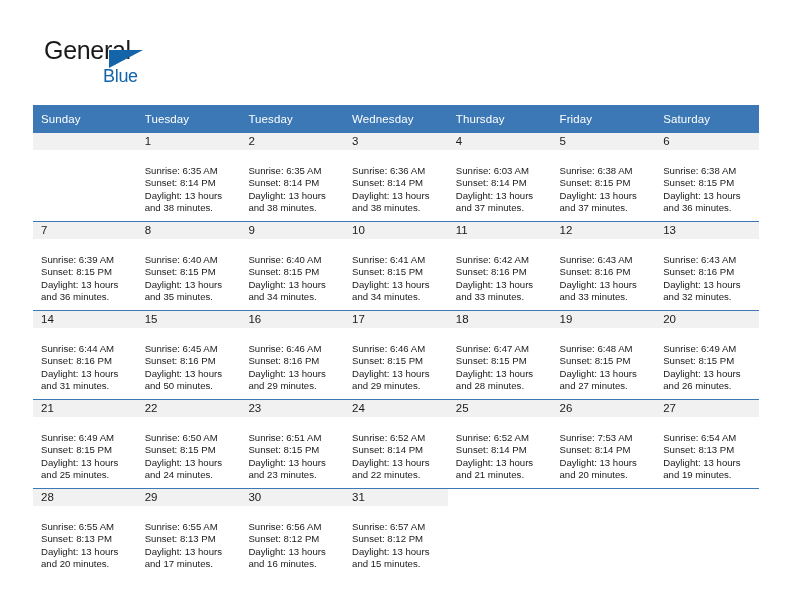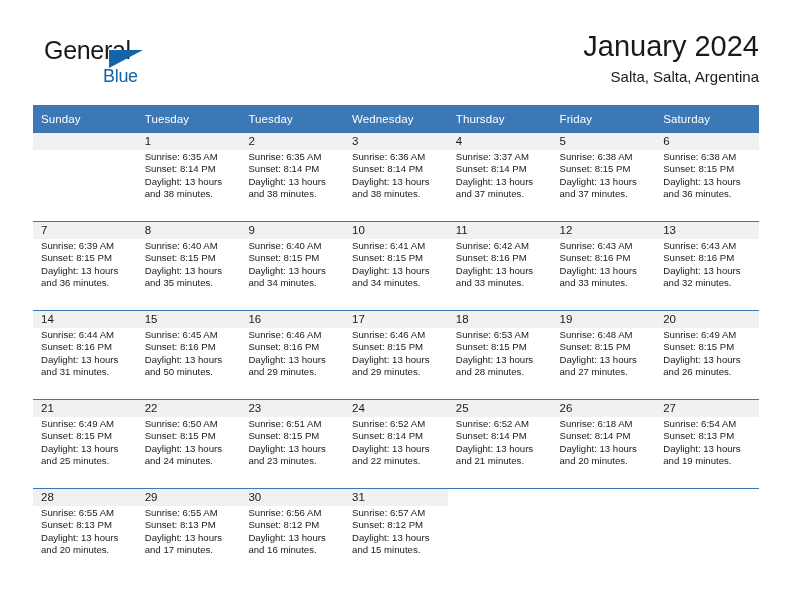--- a/index.html
+++ b/index.html
@@ -130,44 +130,40 @@
     font-size: 11.5px;
     color: #1a1a1a;
   }
   .cell.empty .daynum-band {
     background: #f1f1f1;
   }
   .cell.blank .daynum-band {
     background: #ffffff;
   }
   .lines {
-    padding: 1px 6px 0 8px;
+    padding: 15px 6px 0 8px;
     font-size: 9.6px;
     line-height: 12.4px;
     color: #1a1a1a;
   }
   .lines div { white-space: nowrap; }
 </style>
 </head>
 <body>
 
 <div class="page">
 
   <div class="header">
 
     <div class="logo">
       <span class="logo-general">General</span>
       <span class="logo-triangle"></span>
       <span class="logo-blue">Blue</span>
     </div>
 
-    <div class="title-block">
-      <div class="cal-title">January 2024</div>
-      <div class="cal-subtitle">Salta, Salta, Argentina</div>
-    </div>
 
   </div>
 
   <table class="calendar">
     <colgroup>
       <col>
         <col>
         <col>
         <col>
         <col>
@@ -222,21 +218,21 @@
                 <div>Sunset: 8:14 PM</div>
                 <div>Daylight: 13 hours</div>
                 <div>and 38 minutes.</div>
               </div>
             </div>
           </td>
           <td>
             <div class="cell">
               <div class="daynum-band">4</div>
               <div class="lines">
-                <div>Sunrise: 3:37 AM</div>
+                <div>Sunrise: 6:03 AM</div>
                 <div>Sunset: 8:14 PM</div>
                 <div>Daylight: 13 hours</div>
                 <div>and 37 minutes.</div>
               </div>
             </div>
           </td>
           <td>
             <div class="cell">
               <div class="daynum-band">5</div>
               <div class="lines">
@@ -380,21 +376,21 @@
                 <div>Sunset: 8:15 PM</div>
                 <div>Daylight: 13 hours</div>
                 <div>and 29 minutes.</div>
               </div>
             </div>
           </td>
           <td>
             <div class="cell">
               <div class="daynum-band">18</div>
               <div class="lines">
-                <div>Sunrise: 6:53 AM</div>
+                <div>Sunrise: 6:47 AM</div>
                 <div>Sunset: 8:15 PM</div>
                 <div>Daylight: 13 hours</div>
                 <div>and 28 minutes.</div>
               </div>
             </div>
           </td>
           <td>
             <div class="cell">
               <div class="daynum-band">19</div>
               <div class="lines">
@@ -470,21 +466,21 @@
                 <div>Sunset: 8:14 PM</div>
                 <div>Daylight: 13 hours</div>
                 <div>and 21 minutes.</div>
               </div>
             </div>
           </td>
           <td>
             <div class="cell">
               <div class="daynum-band">26</div>
               <div class="lines">
-                <div>Sunrise: 6:18 AM</div>
+                <div>Sunrise: 7:53 AM</div>
                 <div>Sunset: 8:14 PM</div>
                 <div>Daylight: 13 hours</div>
                 <div>and 20 minutes.</div>
               </div>
             </div>
           </td>
           <td>
             <div class="cell">
               <div class="daynum-band">27</div>
               <div class="lines">

